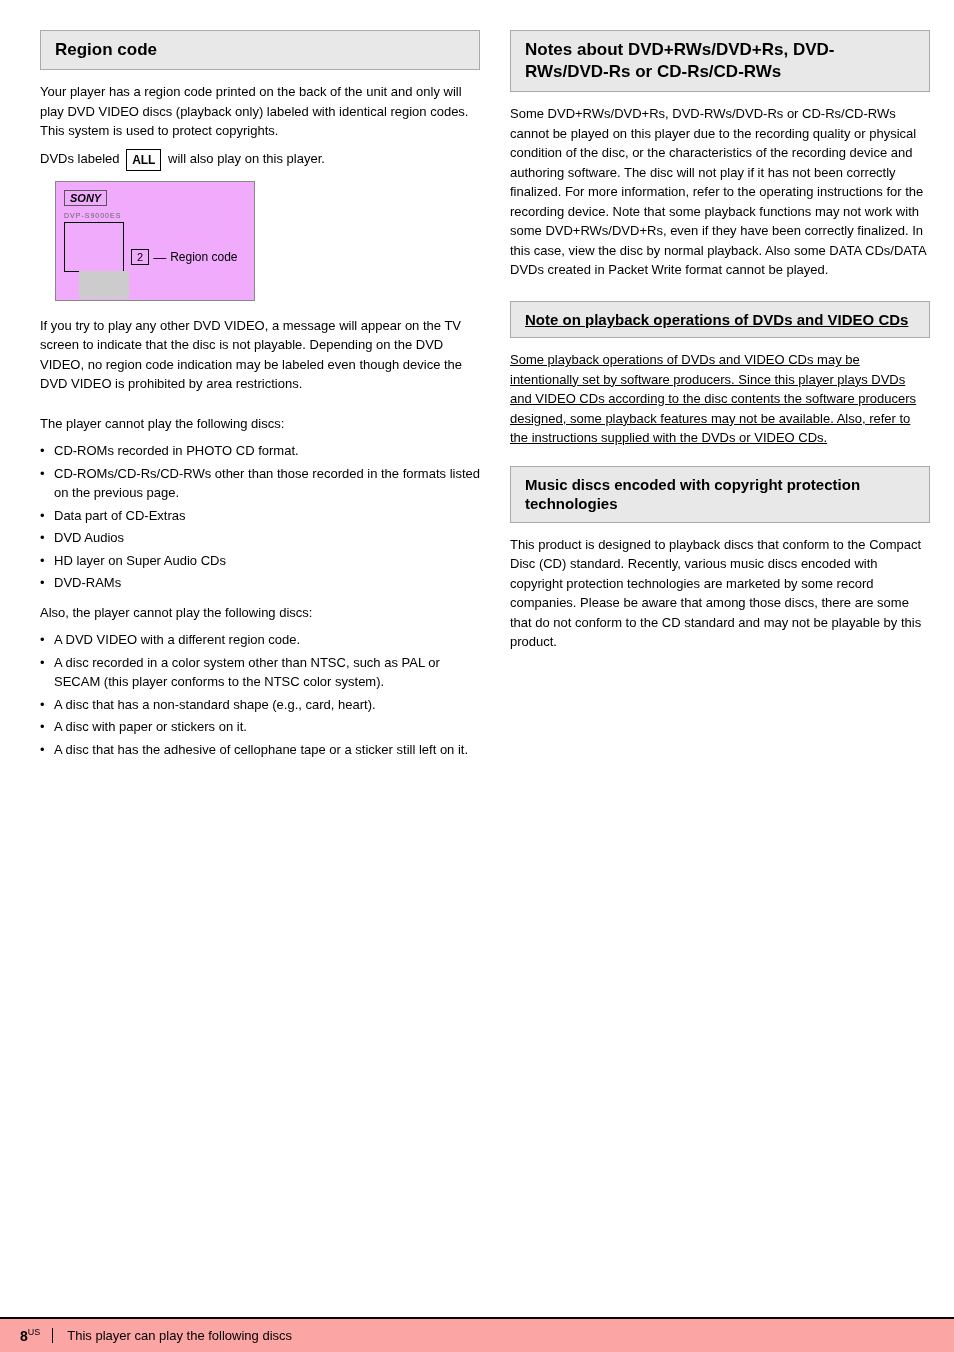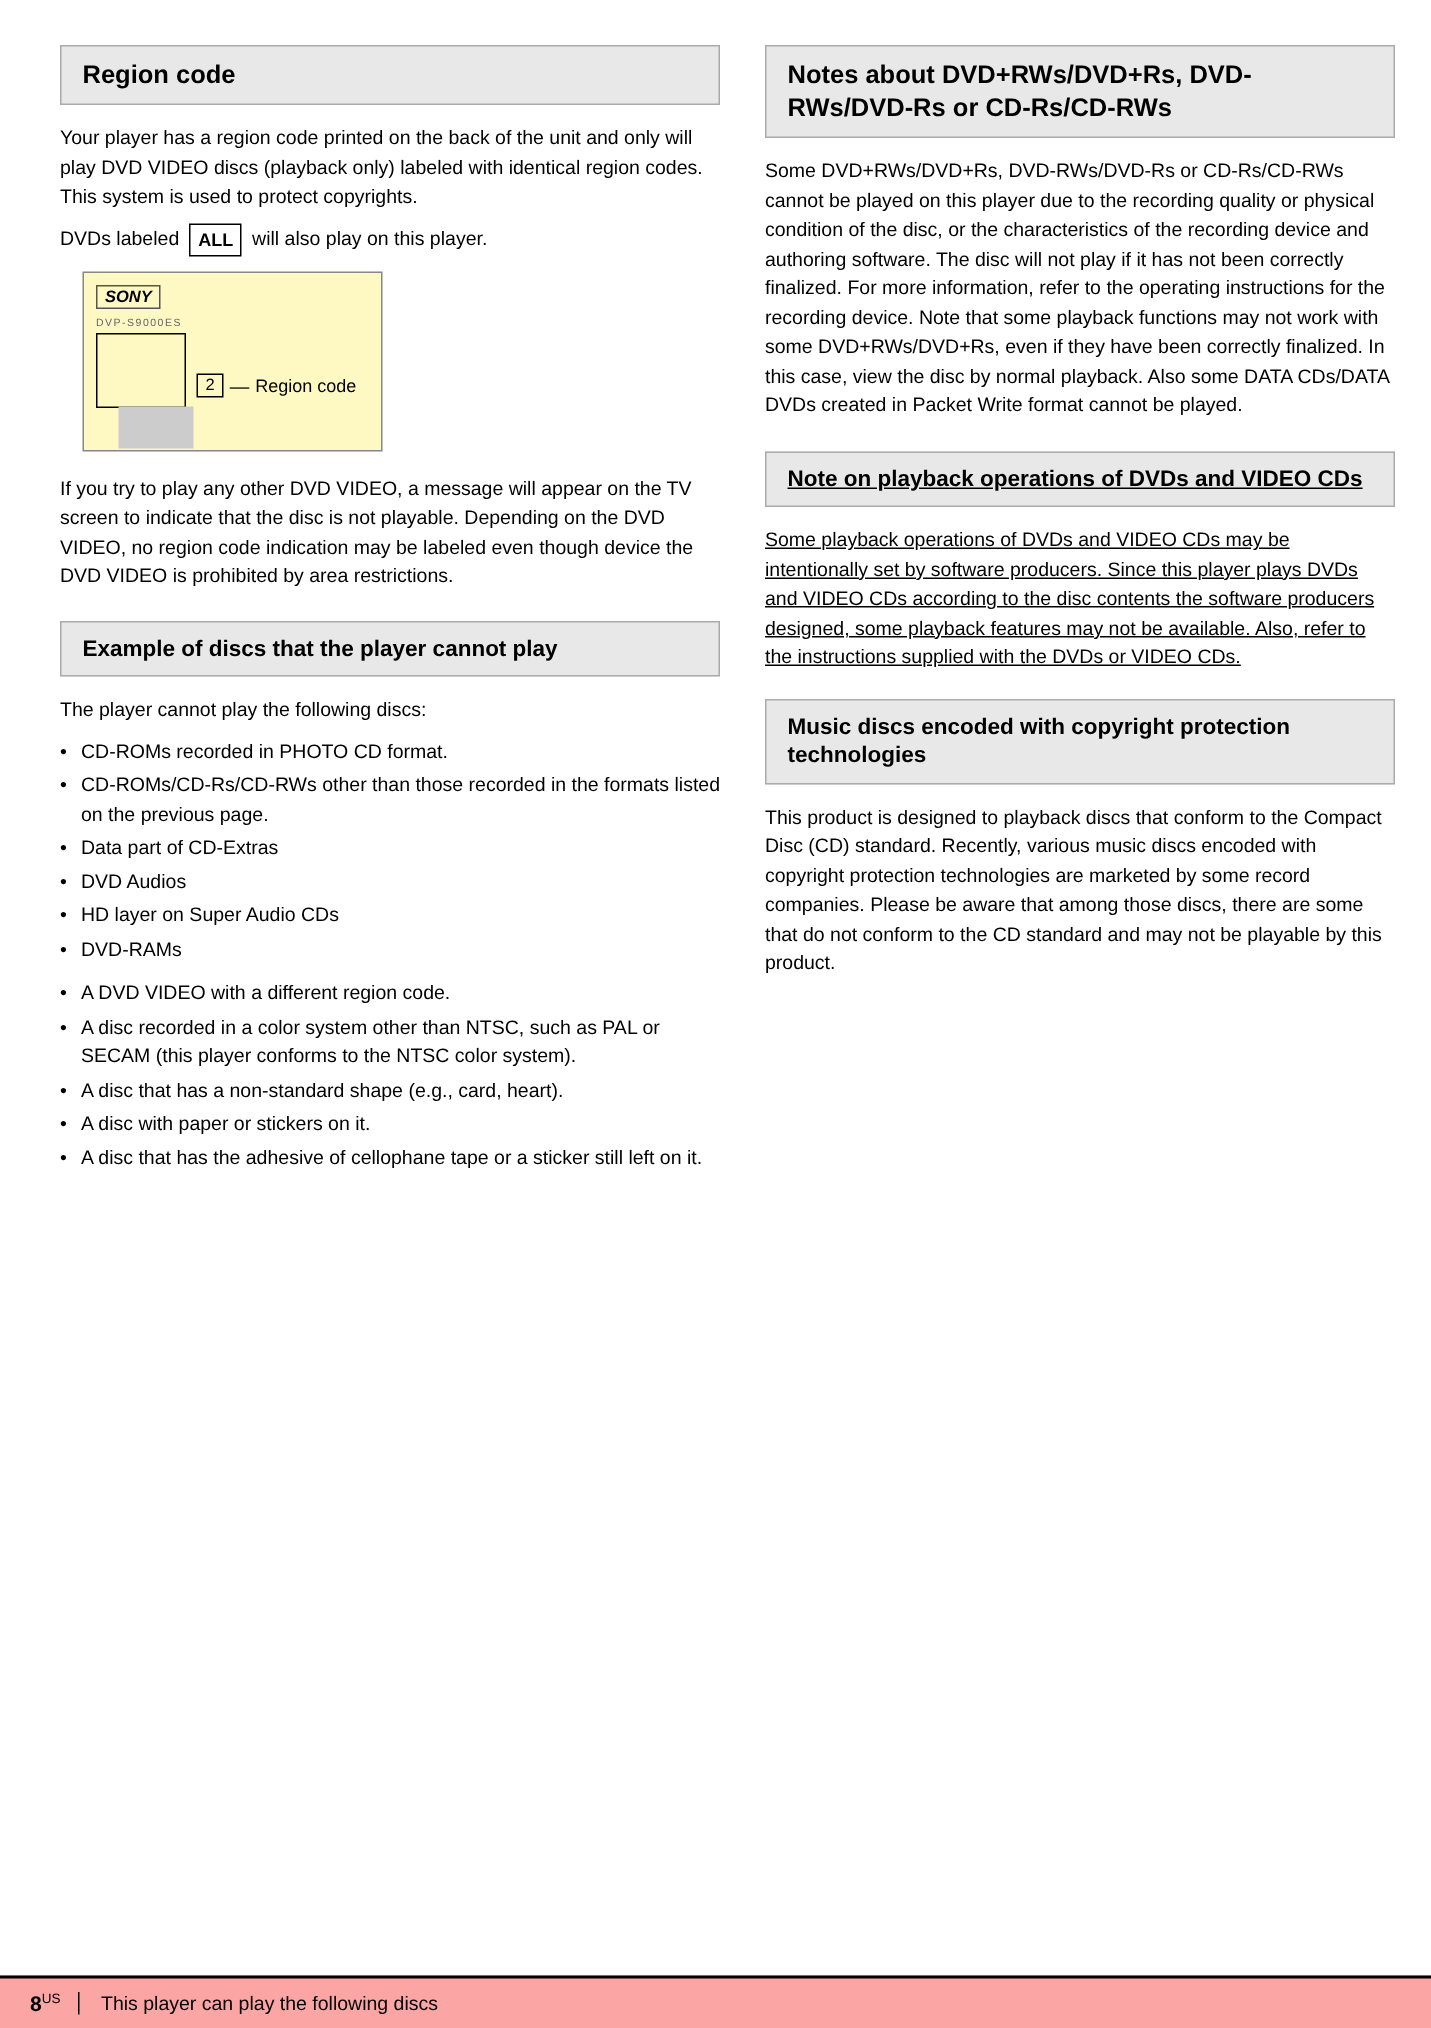--- a/index.html
+++ b/index.html
@@ -105,21 +105,21 @@
       font-size: 13px;
       margin-left: 6px;
       padding-left: 14px;
       border-left: 1.5px solid #000;
     }
     .diagram-box {
       border: 1.5px solid #888;
       width: 200px;
       height: 120px;
       position: relative;
-      background: #fef9c3;
+      background: #f0abfc;
       margin-right: 20px;
     }
     .diagram-box .sony-text {
       position: absolute;
       top: 8px;
       left: 8px;
       font-size: 11px;
       font-style: italic;
       font-weight: bold;
       border: 1px solid #555;
@@ -187,34 +187,32 @@
             <span style="font-size:12px;">Region code</span>
           </div>
         </div>
       </div>
 
       <div class="body-text">
         <p>If you try to play any other DVD VIDEO, a message will appear on the TV screen to indicate that the disc is not playable. Depending on the DVD VIDEO, no region code indication may be labeled even though device the DVD VIDEO is prohibited by area restrictions.</p>
       </div>
 
       <div style="margin-top: 20px;">
-        <div class="section-box">
-          <h2 class="smaller">Example of discs that the player cannot play</h2>
-        </div>
 
         <div class="body-text">
           <p>The player cannot play the following discs:</p>
           <ul class="bullet-list">
             <li>CD-ROMs recorded in PHOTO CD format.</li>
             <li>CD-ROMs/CD-Rs/CD-RWs other than those recorded in the formats listed on the previous page.</li>
             <li>Data part of CD-Extras</li>
             <li>DVD Audios</li>
             <li>HD layer on Super Audio CDs</li>
             <li>DVD-RAMs</li>
           </ul>
+          <p>Also, the player cannot play the following discs:</p>
           <ul class="bullet-list">
             <li>A DVD VIDEO with a different region code.</li>
             <li>A disc recorded in a color system other than NTSC, such as PAL or SECAM (this player conforms to the NTSC color system).</li>
             <li>A disc that has a non-standard shape (e.g., card, heart).</li>
             <li>A disc with paper or stickers on it.</li>
             <li>A disc that has the adhesive of cellophane tape or a sticker still left on it.</li>
           </ul>
         </div>
       </div>
 

